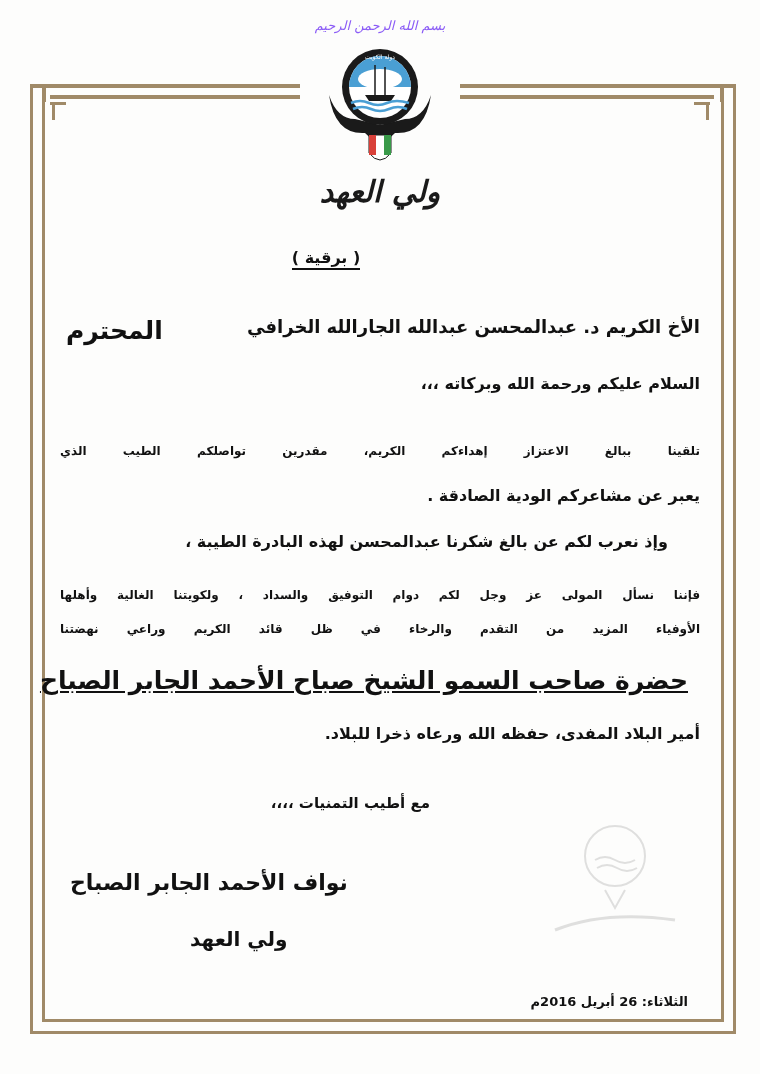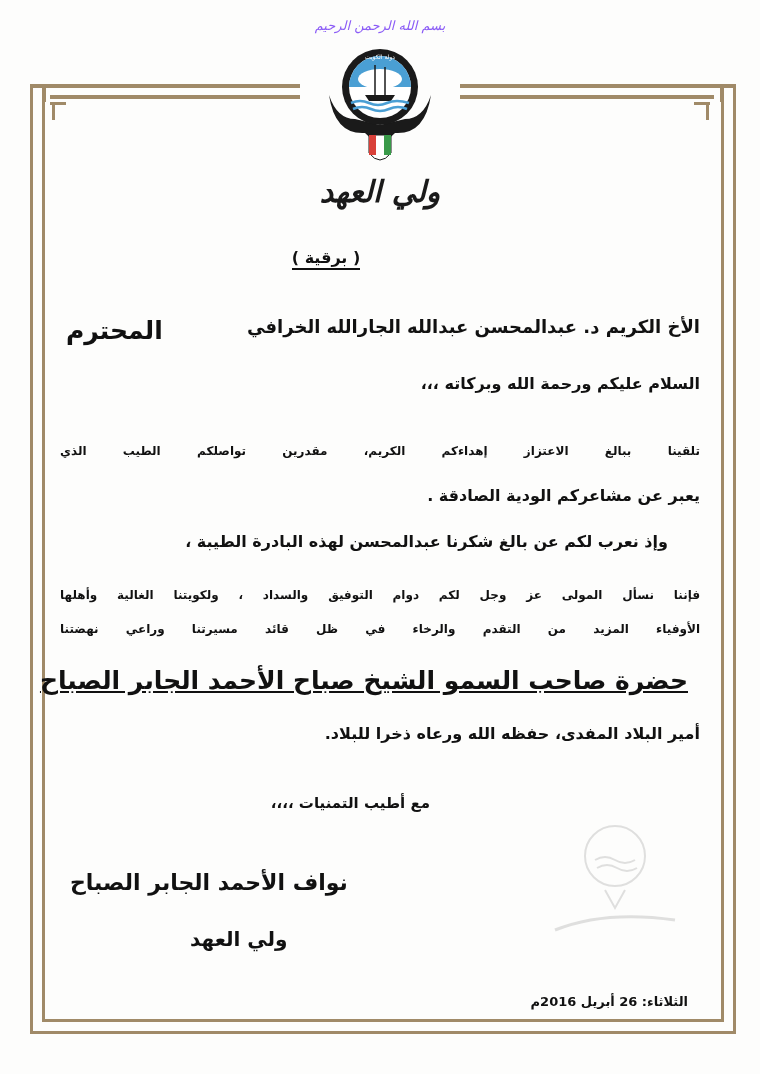--- a/index.html
+++ b/index.html
@@ -86,21 +86,21 @@
 <div class="line recipient">الأخ الكريم  د. عبدالمحسن عبدالله الجارالله الخرافي</div>
 <div class="recipient-title">المحترم</div>
 
 <div class="line p" style="top:374px;">السلام عليكم ورحمة الله وبركاته ،،،</div>
 
 <div class="line p-wide" style="top:444px;">تلقينا ببالغ الاعتزاز إهداءكم الكريم، مقدرين تواصلكم الطيب الذي</div>
 <div class="line p" style="top:486px;">يعبر عن مشاعركم الودية الصادقة .</div>
 
 <div class="line p" style="top:532px; right:92px;">وإذ نعرب لكم عن بالغ شكرنا عبدالمحسن لهذه البادرة الطيبة ،</div>
 <div class="line p-wide" style="top:576px;margin-top:12px;">فإننا نسأل المولى عز وجل لكم دوام التوفيق والسداد ، ولكويتنا الغالية وأهلها</div>
-<div class="line p-wide" style="top:622px;">الأوفياء المزيد من التقدم والرخاء في ظل قائد مسيرتنا وراعي نهضتنا</div>
+<div class="line p-wide" style="top:622px;">الأوفياء المزيد من التقدم والرخاء في ظل قائد الكريم وراعي نهضتنا</div>
 <div class="line big" style="top:666px;">حضرة صاحب السمو الشيخ صباح الأحمد الجابر الصباح</div>
 <div class="line p" style="top:724px;">أمير البلاد المفدى،  حفظه الله ورعاه ذخرا للبلاد.</div>
 
 <div class="line p" style="top:794px; right:330px; font-size:15px;">مع أطيب التمنيات ،،،،</div>
 
 <svg class="seal" width="170" height="130" viewBox="0 0 170 130">
   <circle cx="70" cy="36" r="30" fill="none" stroke="#888" stroke-width="2"></circle>
   <path d="M50 40 Q60 34 70 40 T90 40" stroke="#888" fill="none" stroke-width="2"></path>
   <path d="M52 48 Q62 42 72 48 T92 48" stroke="#888" fill="none" stroke-width="2"></path>
   <path d="M60 70 L70 88 L80 70" stroke="#888" fill="none" stroke-width="2"></path>

